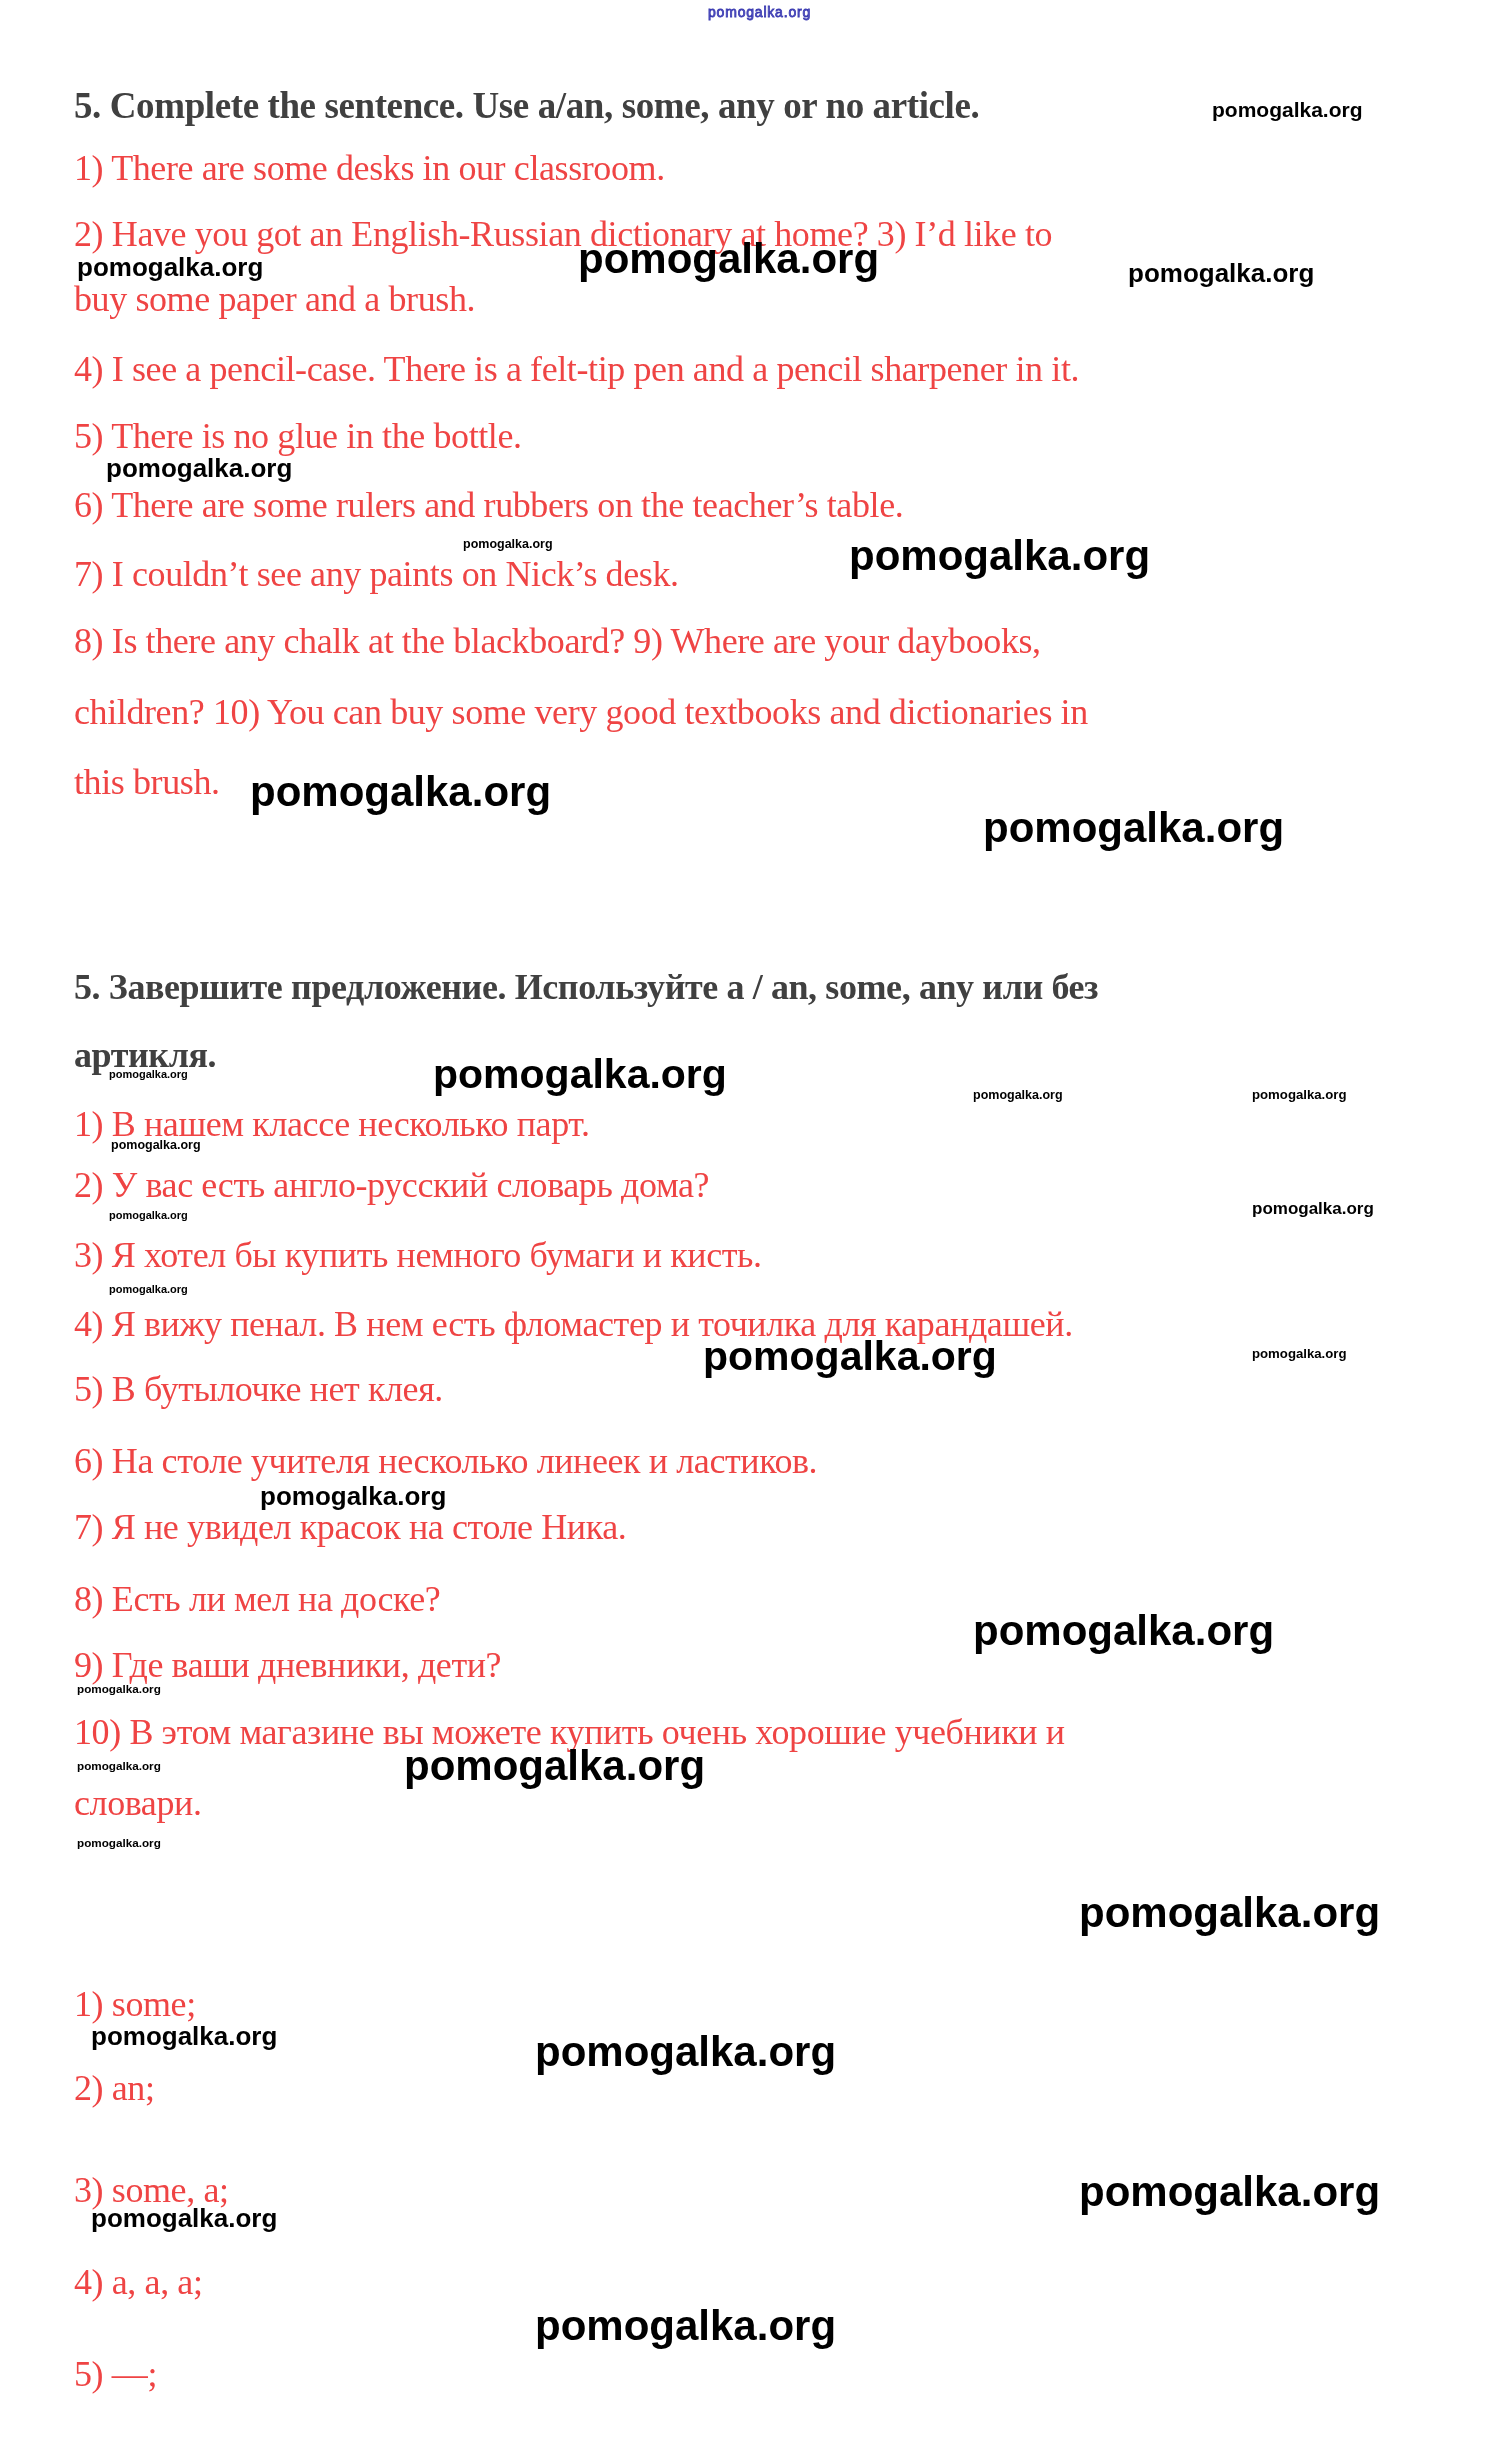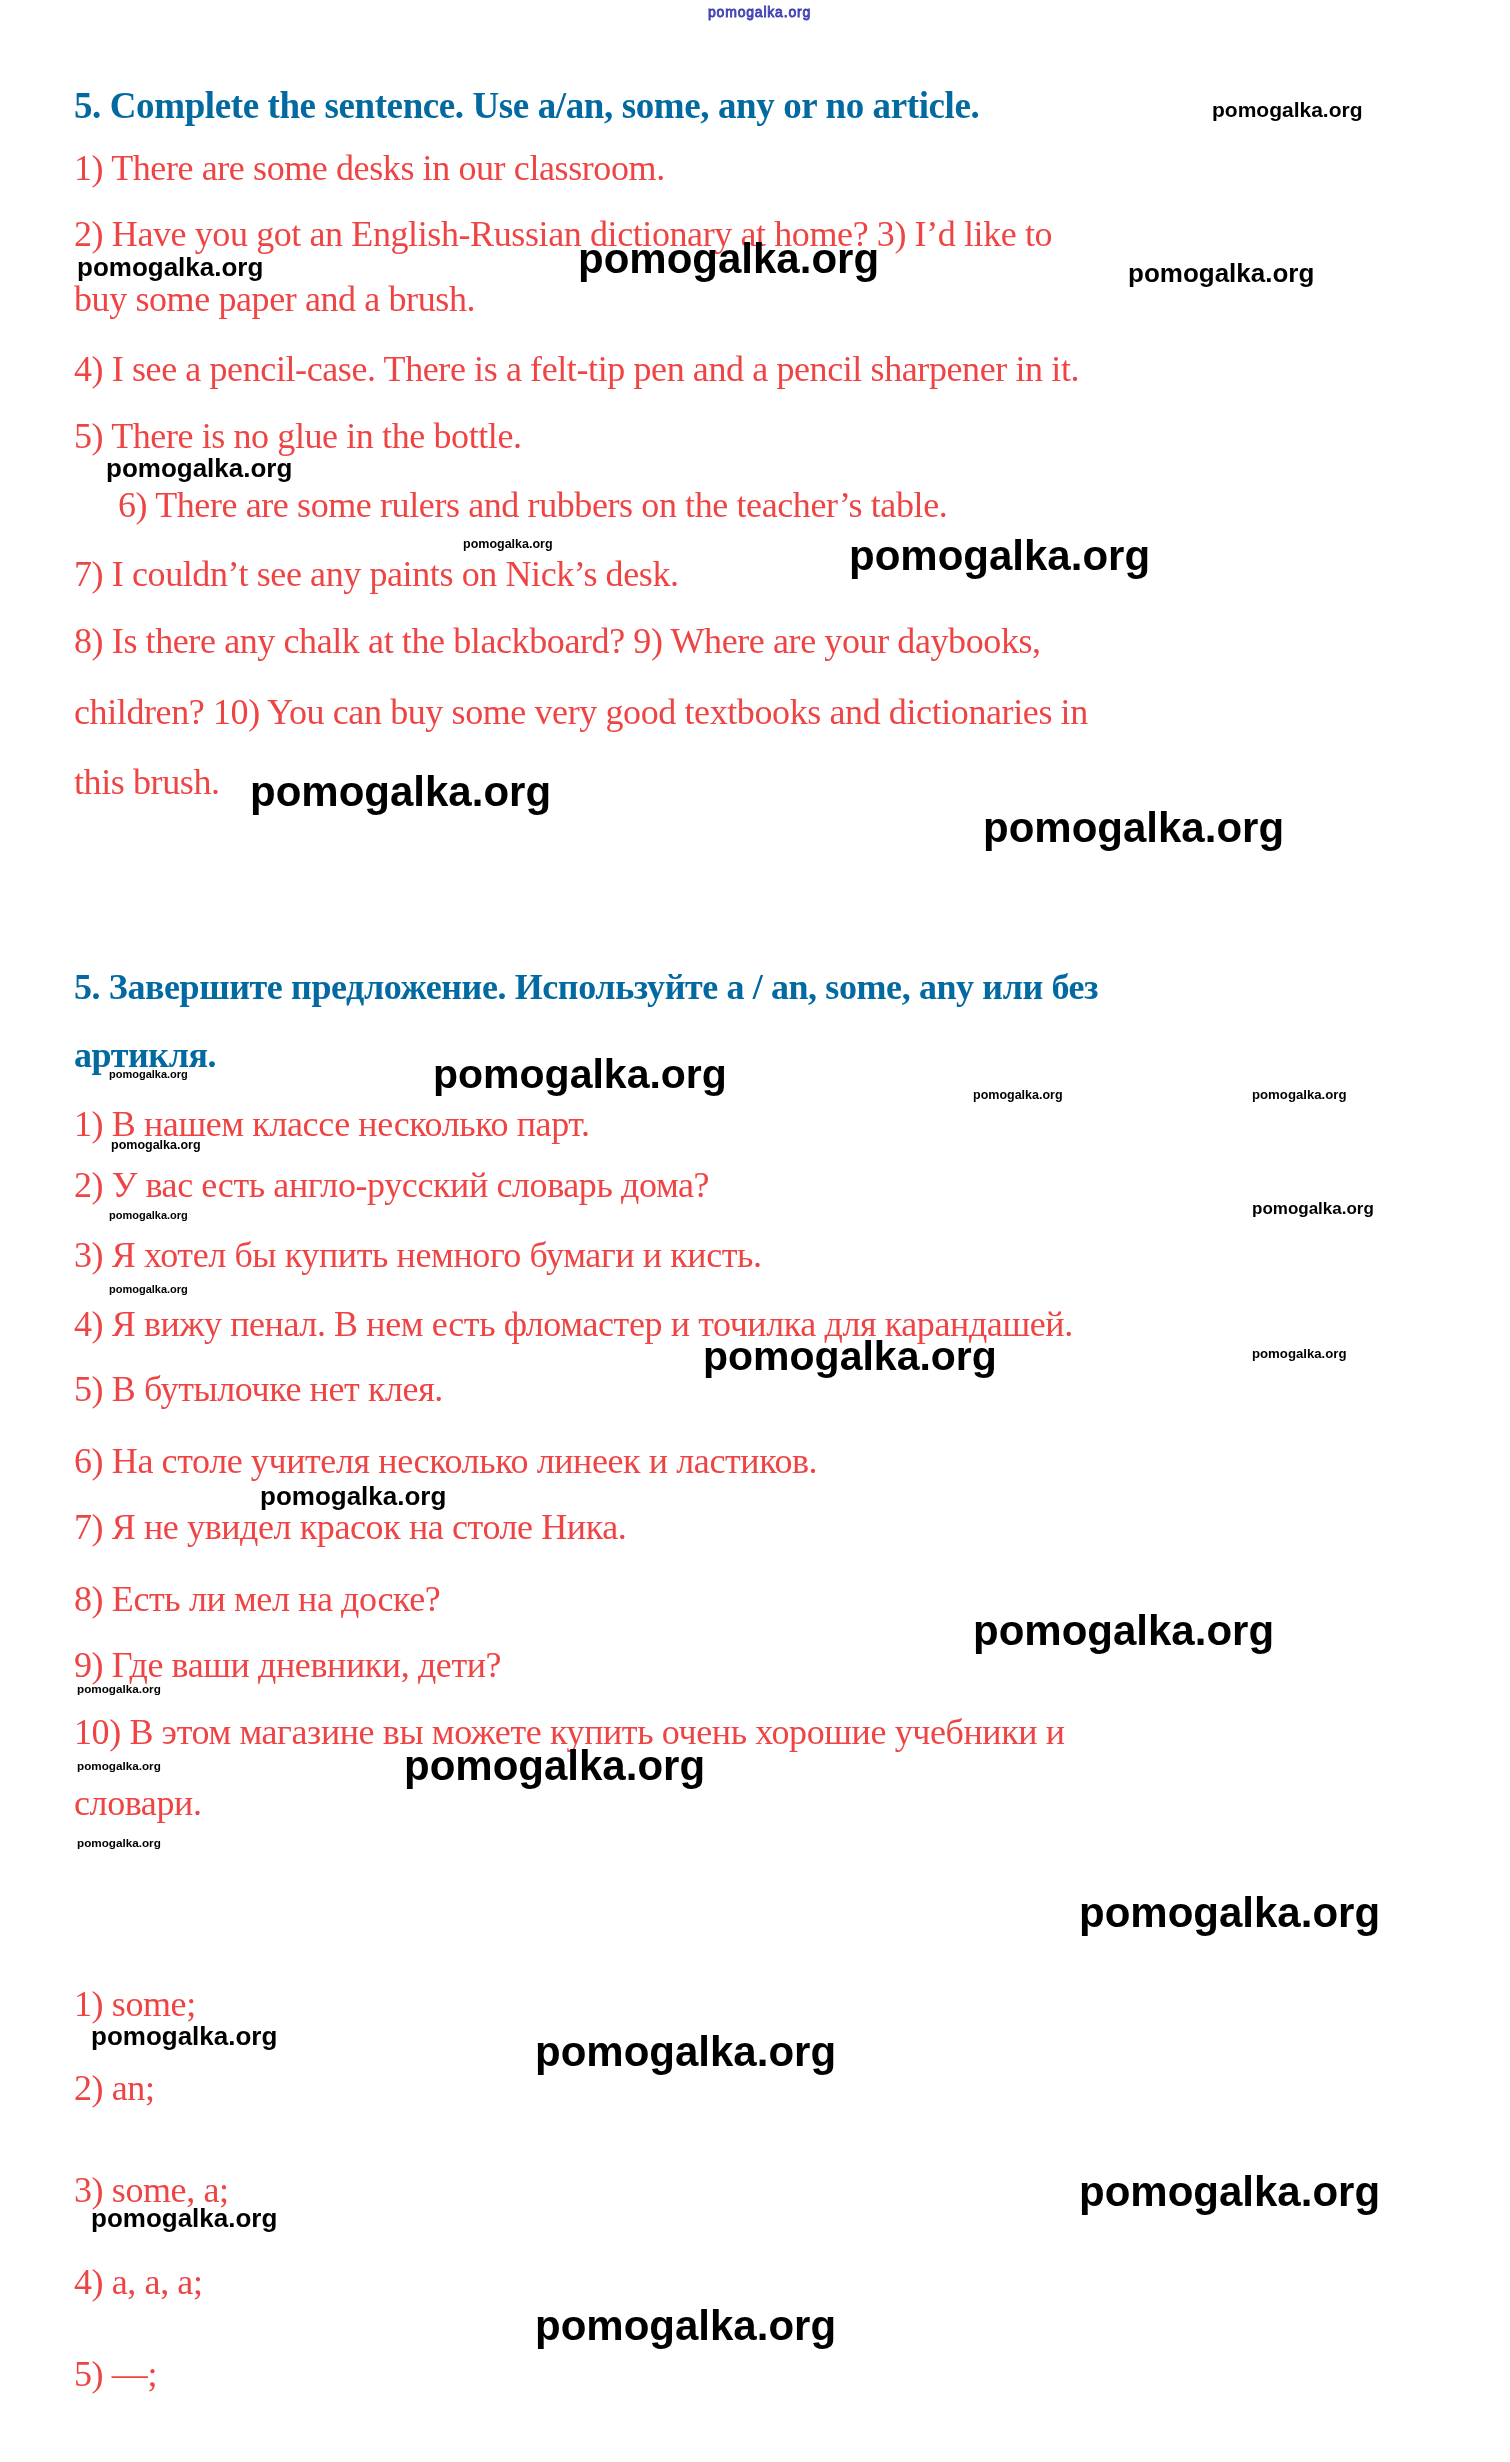--- a/index.html
+++ b/index.html
@@ -22,21 +22,21 @@
     color: #ef4444;
   }
   .heading {
     position: absolute;
     left: 74px;
     font-size: 37px;
     font-weight: bold;
     line-height: 1;
     letter-spacing: -0.4px;
     white-space: nowrap;
-    color: #0369a1;
+    color: #404040;
   }
   .wm {
     position: absolute;
     font-family: "Liberation Sans", sans-serif;
     font-weight: bold;
     line-height: 1;
     white-space: nowrap;
     color: #000000;
   }
   .wm-blue {
@@ -53,21 +53,21 @@
   <div class="wm wm-blue" style="left:708px; top:4.7px; font-size:14px; letter-spacing:0.8px;">pomogalka.org</div>
 
   <div class="heading" style="top:87px;">5. Complete the sentence. Use a/an, some, any or no article.</div>
   <div class="wm" style="left:1212px; top:99px; font-size:21px;">pomogalka.org</div>
 
   <div class="line" style="top:150px;">1) There are some desks in our classroom.</div>
   <div class="line" style="top:216px;">2) Have you got an English-Russian dictionary at home? 3) I’d like to</div>
   <div class="line" style="top:281px;">buy some paper and a brush.</div>
   <div class="line" style="top:351px;">4) I see a pencil-case. There is a felt-tip pen and a pencil sharpener in it.</div>
   <div class="line" style="top:418px;">5) There is no glue in the bottle.</div>
-  <div class="line" style="top:487px;margin-left:44px;">6) There are some rulers and rubbers on the teacher’s table.</div>
+  <div class="line" style="top:487px;">6) There are some rulers and rubbers on the teacher’s table.</div>
   <div class="line" style="top:556px;">7) I couldn’t see any paints on Nick’s desk.</div>
   <div class="line" style="top:623px;">8) Is there any chalk at the blackboard? 9) Where are your daybooks,</div>
   <div class="line" style="top:694px;">children? 10) You can buy some very good textbooks and dictionaries in</div>
   <div class="line" style="top:764px;">this brush.</div>
 
   <div class="wm" style="left:77px;   top:254px;  font-size:26px;">pomogalka.org</div>
   <div class="wm" style="left:578px;  top:238px;  font-size:42px;">pomogalka.org</div>
   <div class="wm" style="left:1128px; top:260px;  font-size:26px;">pomogalka.org</div>
   <div class="wm" style="left:106px;  top:455px;  font-size:26px;">pomogalka.org</div>
   <div class="wm" style="left:463px;  top:538px;  font-size:12.5px;">pomogalka.org</div>

